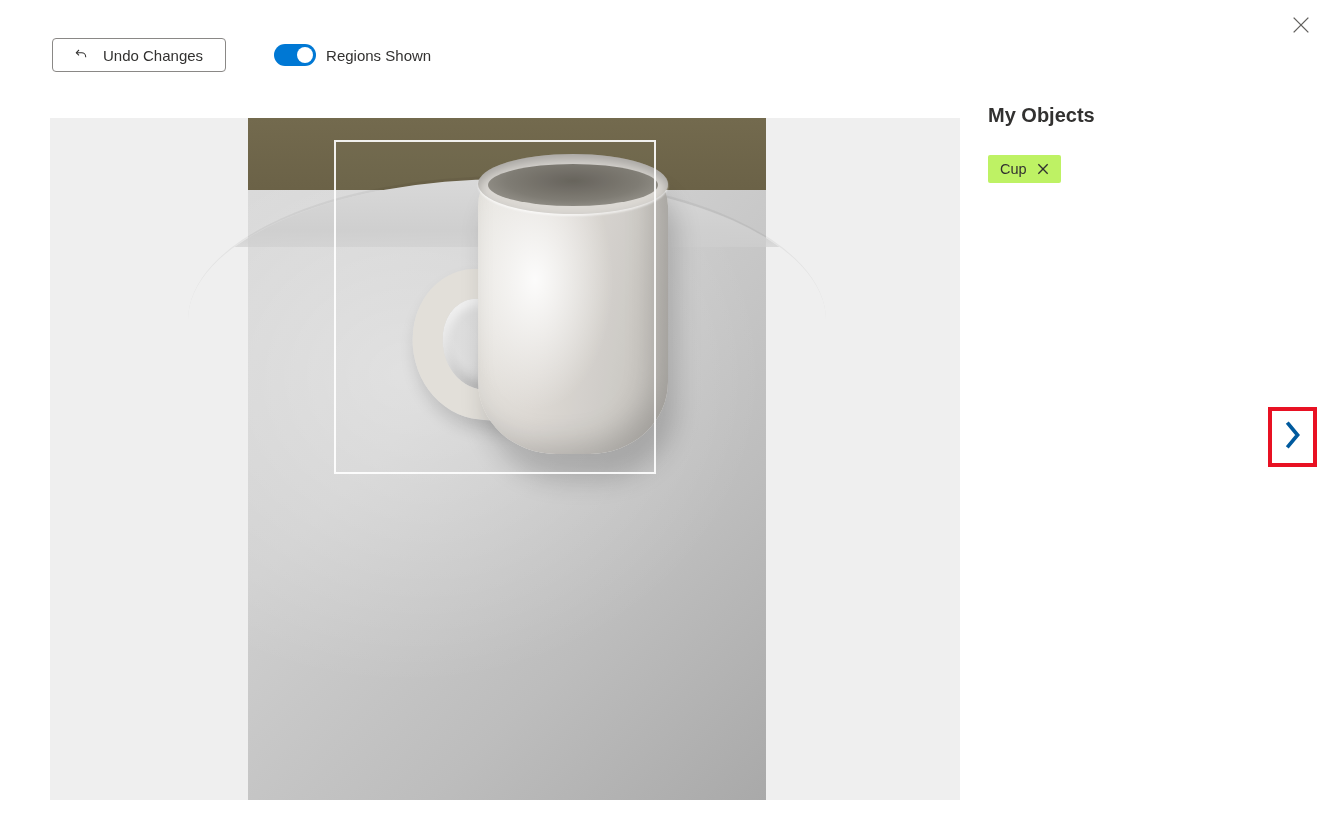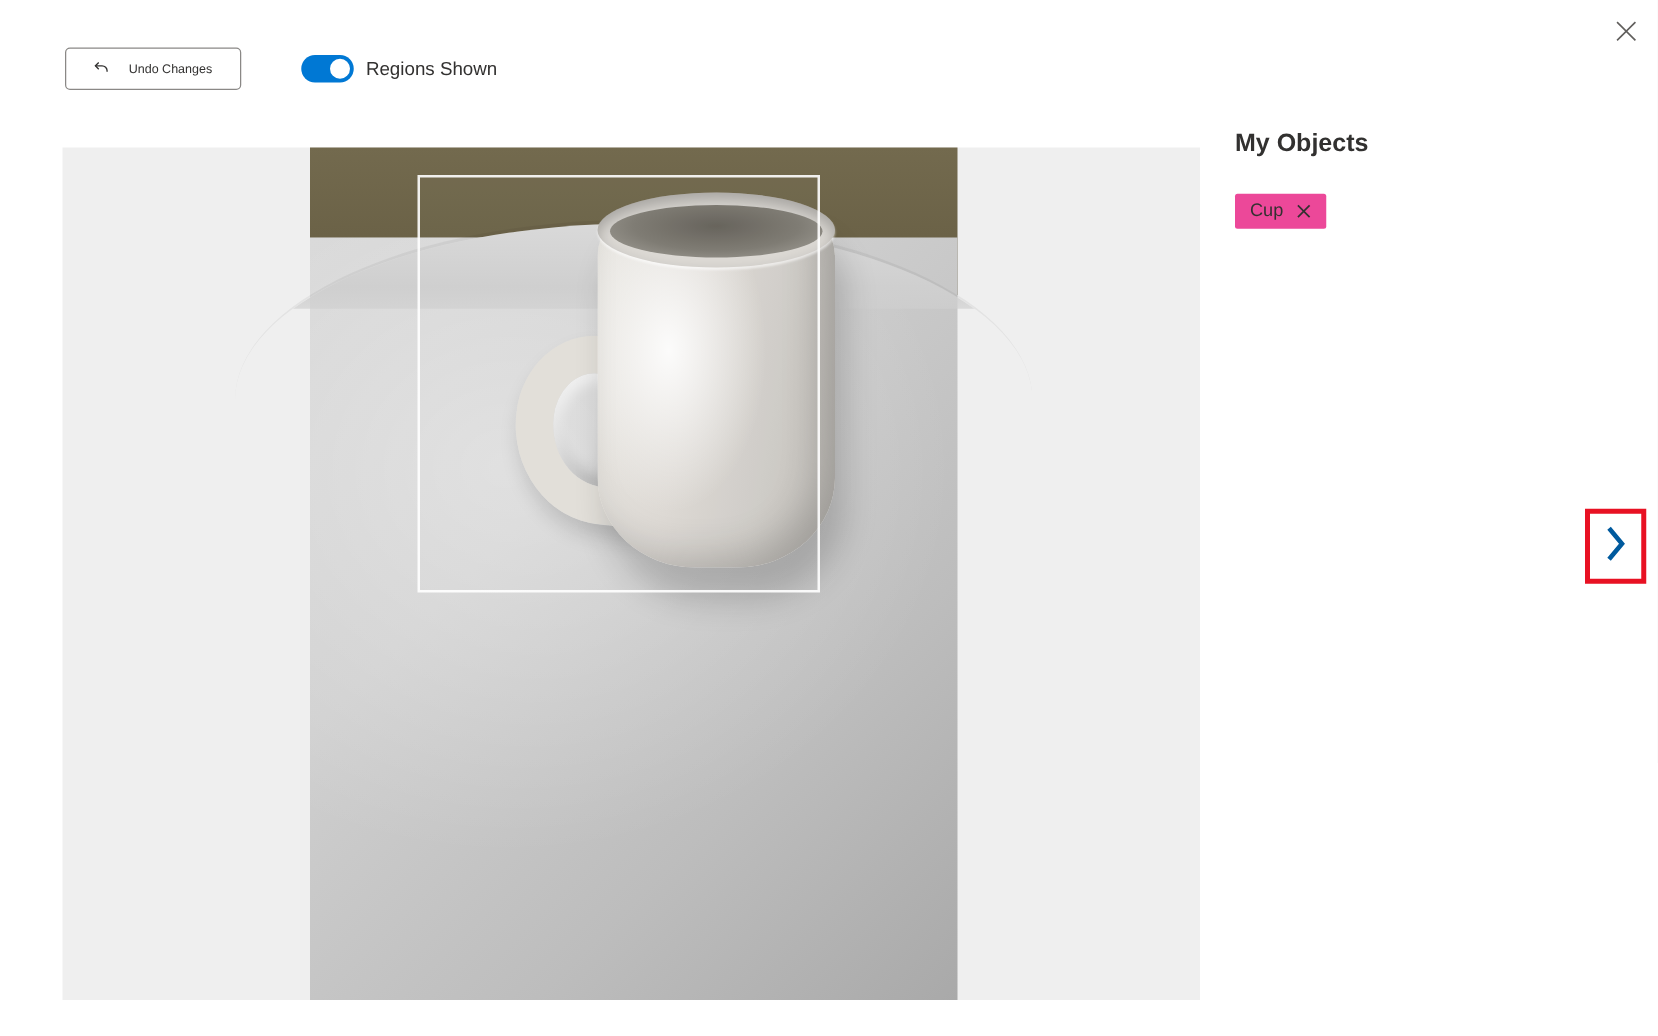--- a/index.html
+++ b/index.html
@@ -25,21 +25,21 @@
   }
 
   .undo-btn {
     display: inline-flex;
     align-items: center;
     gap: 14px;
     border: 1px solid #8a8886;
     border-radius: 4px;
     background: #ffffff;
     padding: 6px 22px 6px 20px;
-    font-size: 10px;
+    font-size: 15px;
     cursor: pointer;
     color: #323130;
     height: 34px;
     box-sizing: border-box;
   }
   .undo-btn svg { width: 16px; height: 16px; }
 
   .toggle-wrap {
     display: inline-flex;
     align-items: center;
@@ -205,21 +205,21 @@
   .side-title {
     font-size: 20px;
     font-weight: 600;
     color: #323130;
     margin: 0 0 28px 0;
   }
   .tag {
     display: inline-flex;
     align-items: center;
     gap: 8px;
-    background: #ec4899;
+    background: #bef264;
     border-radius: 2px;
     padding: 6px 10px 6px 12px;
     font-size: 14.5px;
     color: #323130;
   }
   .tag .tag-x {
     cursor: pointer;
     width: 16px;
     height: 16px;
     color: #323130;

